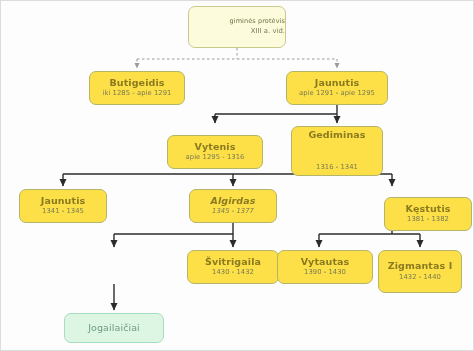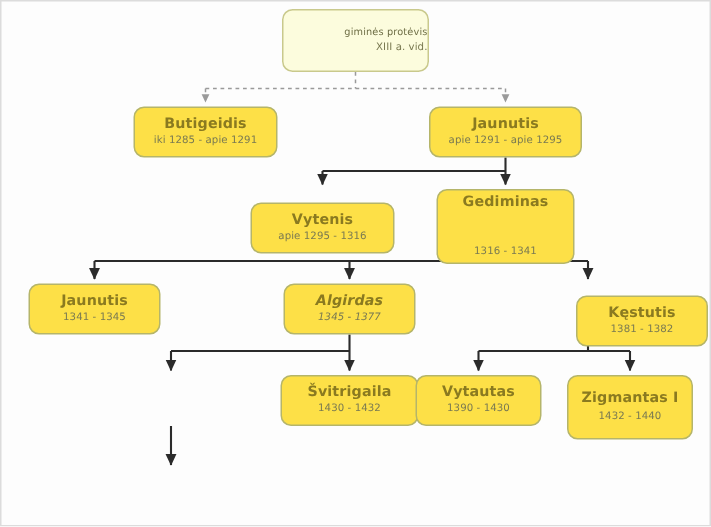--- a/index.html
+++ b/index.html
@@ -167,24 +167,27 @@
     <div class="name">Kęstutis</div>
     <div class="dates">1381 - 1382</div>
   </div>
 
 
   <div class="node" style="left:186px; top:249px; width:92px; height:34px;">
     <div class="name">Švitrigaila</div>
     <div class="dates">1430 - 1432</div>
   </div>
 
-  <div class="node" style="left:276px; top:249px; width:84px; height:34px;">
+  <div class="node" style="left:276px; top:249px; width:96px; height:34px;">
     <div class="name">Vytautas</div>
     <div class="dates">1390 - 1430</div>
   </div>
 
   <div class="node" style="left:377px; top:249px; width:84px; height:43px;">
     <div class="name">Zigmantas I</div>
     <div class="dates">1432 - 1440</div>
   </div>
 
+  <div class="node terminal" style="left:63px; top:312px; width:100px; height:30px;">
+    <div class="name">Jogailaičiai</div>
+  </div>
 
 </div>
 
 </body></html>

